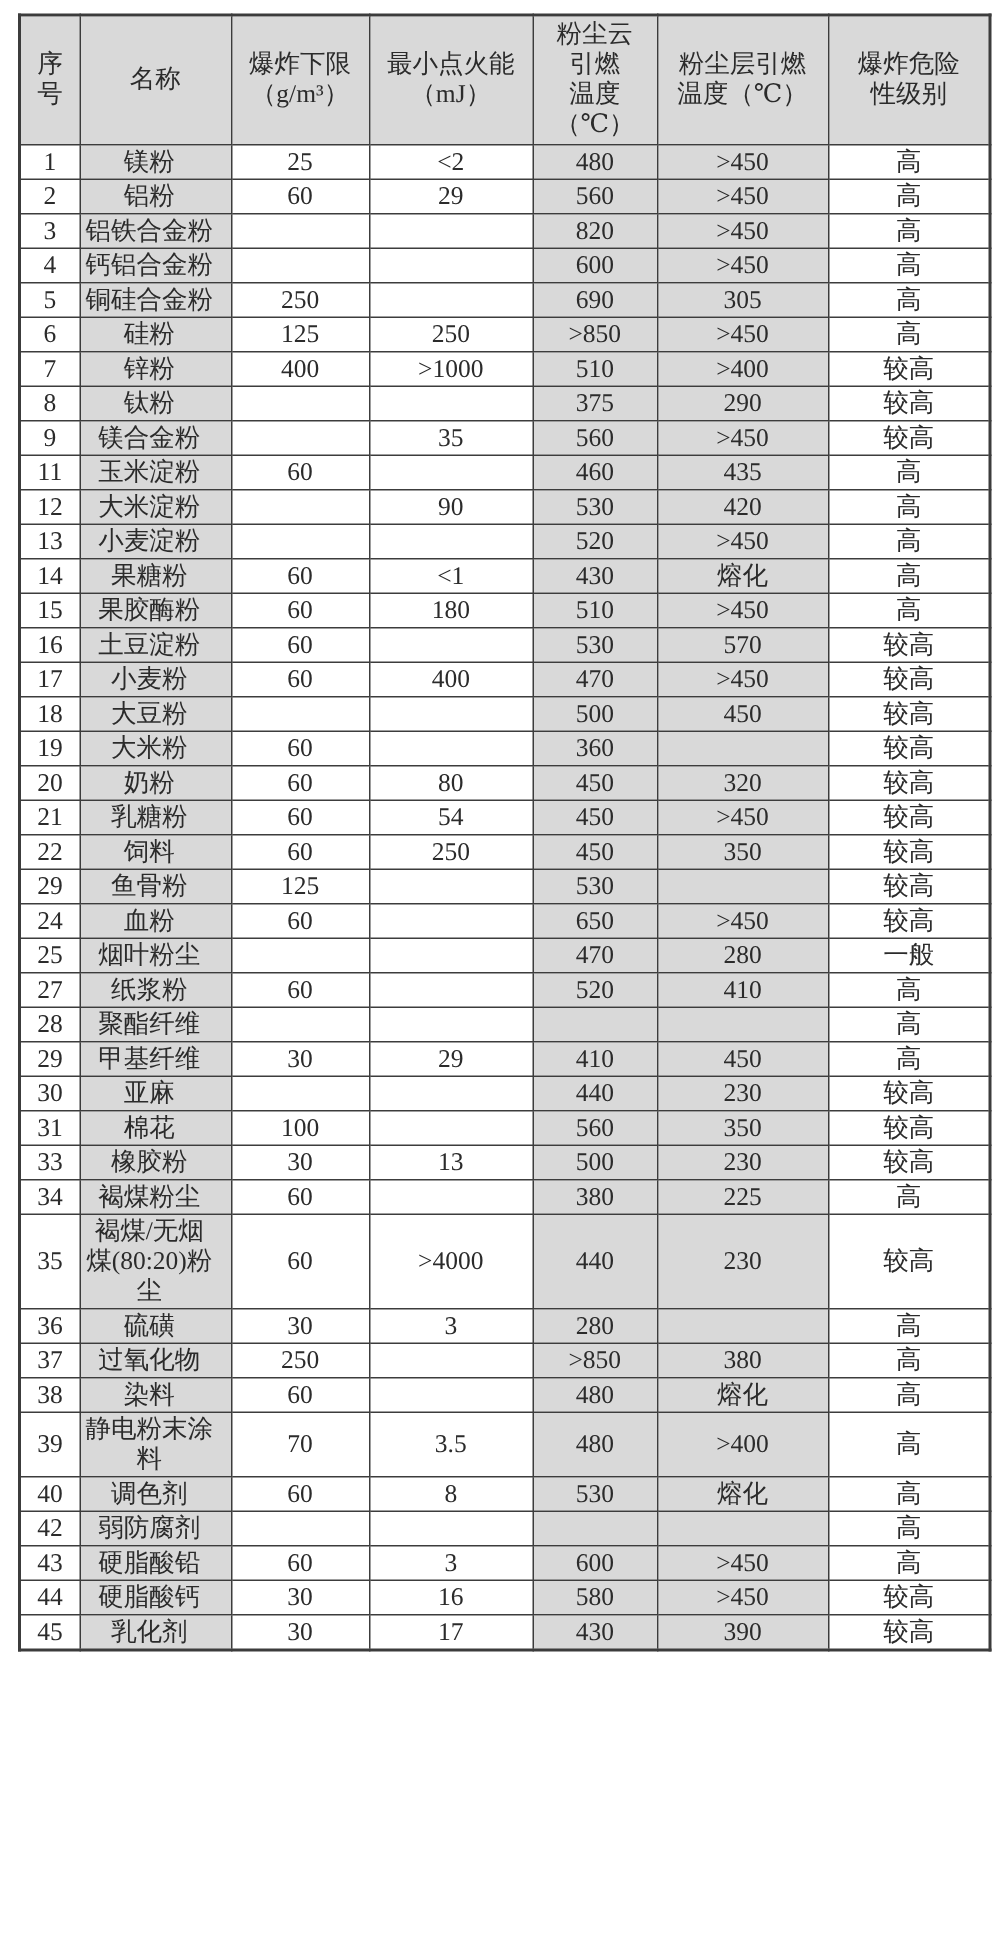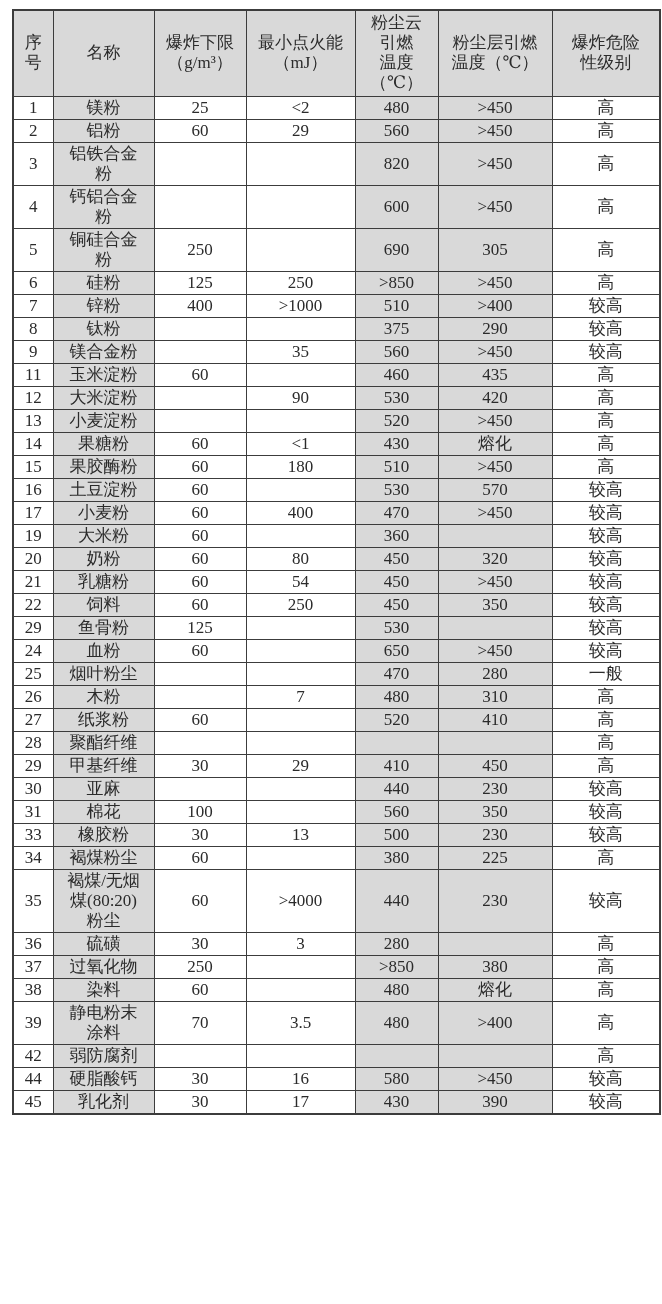--- a/index.html
+++ b/index.html
@@ -39,21 +39,21 @@
     white-space:pre-line;
     overflow:hidden;
     box-sizing:border-box;
   }
   table.dust thead th{
     background:var(--shade);
     height:86px;
   }
   table.dust tbody tr{ height:23px; }
   table.dust td.shade{ background:var(--shade); }
-  table.dust td.c1{ padding-left:10px; padding-right:10px; }
+  table.dust td.c1{ padding-right:10px; }
   
   col.w0{width:40px;} col.w1{width:101px;} col.w2{width:92px;}
   col.w3{width:109px;} col.w4{width:83px;} col.w5{width:114px;}
   col.w6{width:108px;}
 </style>
 </head>
 <body>
 
 <div class="page">
   <table class="dust">
@@ -224,20 +224,29 @@
         <tr>
     <td class="c0">17</td>
     <td class="c1 shade">小麦粉</td>
     <td class="c2">60</td>
     <td class="c3">400</td>
     <td class="c4 shade">470</td>
     <td class="c5 shade">&gt;450</td>
     <td class="c6">较高</td>
   </tr>
         <tr>
+    <td class="c0">18</td>
+    <td class="c1 shade">大豆粉</td>
+    <td class="c2"></td>
+    <td class="c3"></td>
+    <td class="c4 shade">500</td>
+    <td class="c5 shade">450</td>
+    <td class="c6">较高</td>
+  </tr>
+        <tr>
     <td class="c0">19</td>
     <td class="c1 shade">大米粉</td>
     <td class="c2">60</td>
     <td class="c3"></td>
     <td class="c4 shade">360</td>
     <td class="c5 shade"></td>
     <td class="c6">较高</td>
   </tr>
         <tr>
     <td class="c0">20</td>
@@ -285,29 +294,20 @@
     <td class="c6">较高</td>
   </tr>
         <tr>
     <td class="c0">25</td>
     <td class="c1 shade">烟叶粉尘</td>
     <td class="c2"></td>
     <td class="c3"></td>
     <td class="c4 shade">470</td>
     <td class="c5 shade">280</td>
     <td class="c6">一般</td>
-  </tr>
-        <tr>
-    <td class="c0">26</td>
-    <td class="c1 shade">木粉</td>
-    <td class="c2"></td>
-    <td class="c3">7</td>
-    <td class="c4 shade">480</td>
-    <td class="c5 shade">310</td>
-    <td class="c6">高</td>
   </tr>
         <tr>
     <td class="c0">27</td>
     <td class="c1 shade">纸浆粉</td>
     <td class="c2">60</td>
     <td class="c3"></td>
     <td class="c4 shade">520</td>
     <td class="c5 shade">410</td>
     <td class="c6">高</td>
   </tr>
@@ -404,26 +404,44 @@
         <tr>
     <td class="c0">39</td>
     <td class="c1 shade">静电粉末涂料</td>
     <td class="c2">70</td>
     <td class="c3">3.5</td>
     <td class="c4 shade">480</td>
     <td class="c5 shade">&gt;400</td>
     <td class="c6">高</td>
   </tr>
         <tr>
+    <td class="c0">40</td>
+    <td class="c1 shade">调色剂</td>
+    <td class="c2">60</td>
+    <td class="c3">8</td>
+    <td class="c4 shade">530</td>
+    <td class="c5 shade">熔化</td>
+    <td class="c6">高</td>
+  </tr>
+        <tr>
     <td class="c0">42</td>
     <td class="c1 shade">弱防腐剂</td>
     <td class="c2"></td>
     <td class="c3"></td>
     <td class="c4 shade"></td>
     <td class="c5 shade"></td>
+    <td class="c6">高</td>
+  </tr>
+        <tr>
+    <td class="c0">43</td>
+    <td class="c1 shade">硬脂酸铅</td>
+    <td class="c2">60</td>
+    <td class="c3">3</td>
+    <td class="c4 shade">600</td>
+    <td class="c5 shade">&gt;450</td>
     <td class="c6">高</td>
   </tr>
         <tr>
     <td class="c0">44</td>
     <td class="c1 shade">硬脂酸钙</td>
     <td class="c2">30</td>
     <td class="c3">16</td>
     <td class="c4 shade">580</td>
     <td class="c5 shade">&gt;450</td>
     <td class="c6">较高</td>

